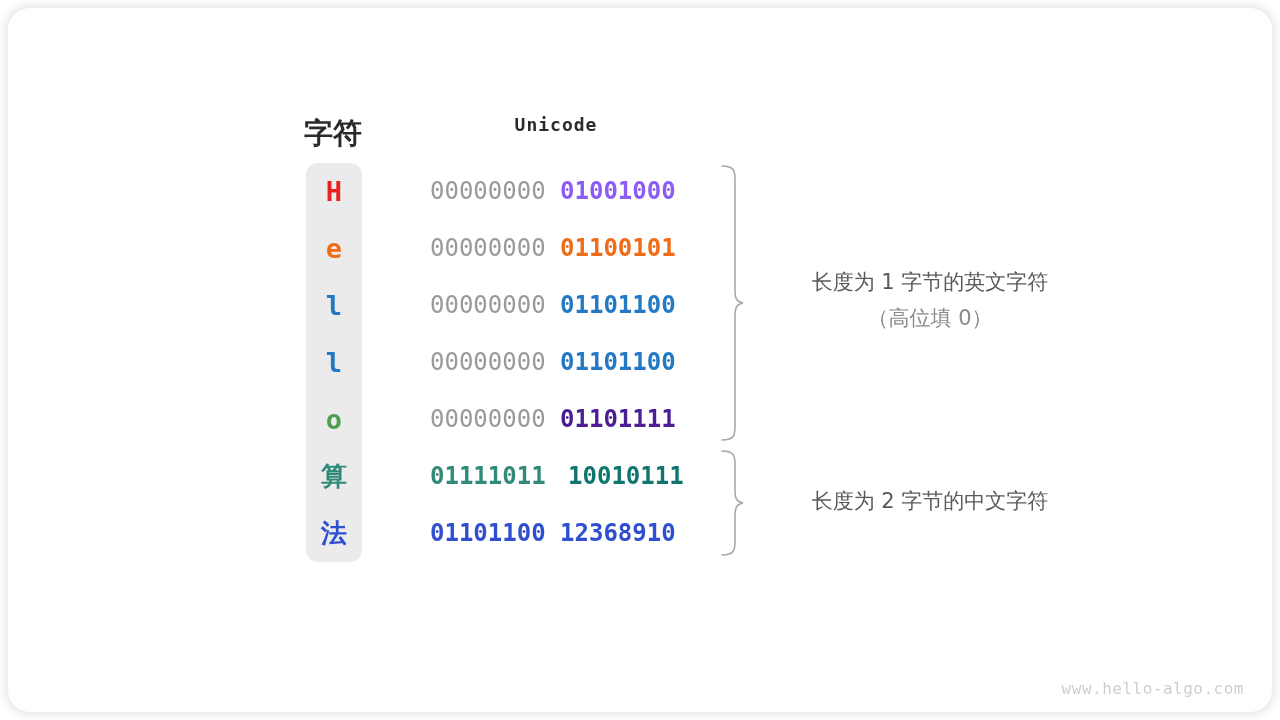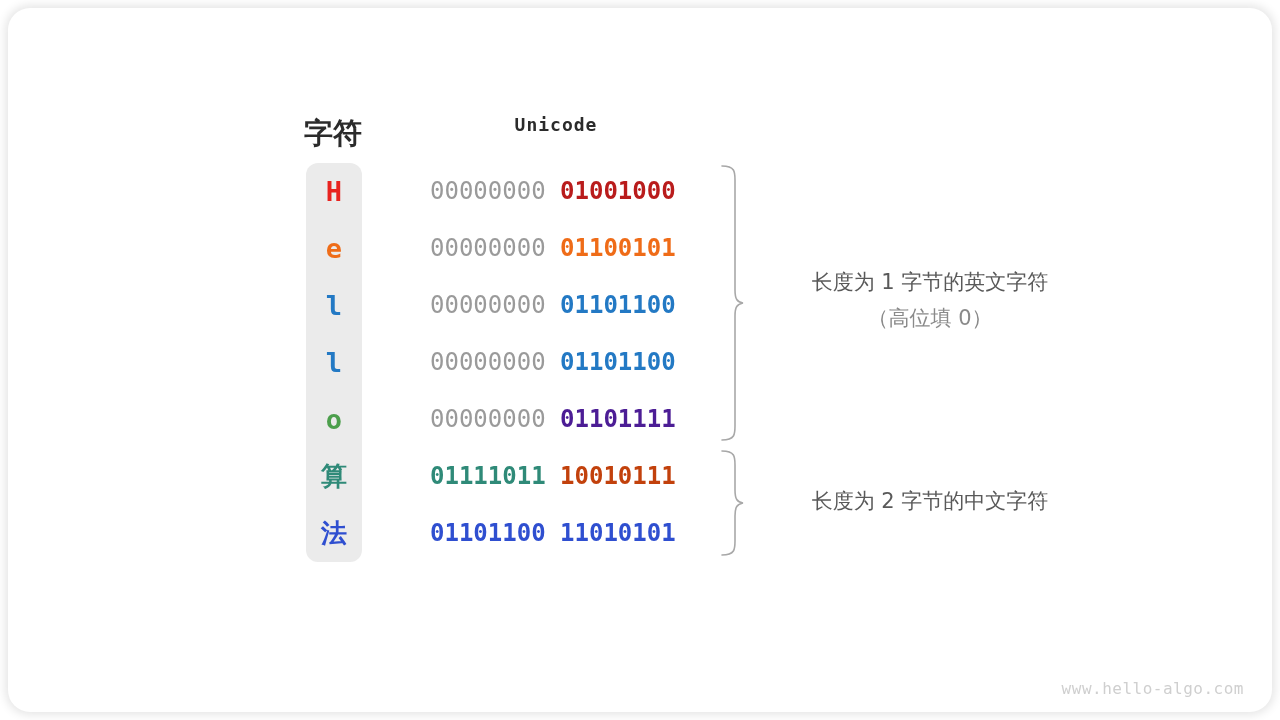--- a/index.html
+++ b/index.html
@@ -166,45 +166,45 @@
   <div class="card"></div>
 
   <div class="col-header header-char">字符</div>
   <div class="col-header header-unicode">Unicode</div>
 
   <div class="char-chip"></div>
 
   <div id="rows">
       <div class="row" style="top: 163px;">
         <div class="row-char" style="color: rgb(232, 35, 31);">H</div>
-        <div class="row-bits"><span class="bits-hi">00000000</span><span> </span><span class="bits-lo" style="color: #b91c1c;">01001000</span></div>
+        <div class="row-bits"><span class="bits-hi">00000000</span><span> </span><span class="bits-lo" style="color: #8b5cf6;">01001000</span></div>
       </div>
       <div class="row" style="top: 220px;">
         <div class="row-char" style="color: rgb(239, 108, 24);">e</div>
         <div class="row-bits"><span class="bits-hi">00000000</span><span> </span><span class="bits-lo" style="color: rgb(239, 108, 24);">01100101</span></div>
       </div>
       <div class="row" style="top: 277px;">
         <div class="row-char" style="color: rgb(35, 121, 196);">l</div>
         <div class="row-bits"><span class="bits-hi">00000000</span><span> </span><span class="bits-lo" style="color: rgb(35, 121, 196);">01101100</span></div>
       </div>
       <div class="row" style="top: 334px;">
         <div class="row-char" style="color: rgb(35, 121, 196);">l</div>
         <div class="row-bits"><span class="bits-hi">00000000</span><span> </span><span class="bits-lo" style="color: rgb(35, 121, 196);">01101100</span></div>
       </div>
       <div class="row" style="top: 391px;">
         <div class="row-char" style="color: rgb(76, 159, 76);">o</div>
         <div class="row-bits"><span class="bits-hi">00000000</span><span> </span><span class="bits-lo" style="color: #4c1d95;">01101111</span></div>
       </div>
       <div class="row" style="top: 448px;">
         <div class="row-char cjk" style="color: rgb(47, 138, 120);">算</div>
-        <div class="row-bits"><span class="bits-lo" style="color: rgb(47, 138, 120);">01111011</span><span> </span><span class="bits-lo" style="color: #c2410c;">10010111</span></div>
+        <div class="row-bits"><span class="bits-lo" style="color: rgb(47, 138, 120);">01111011</span><span> </span><span class="bits-lo" style="color: #0f766e; margin-left: 8px;">10010111</span></div>
       </div>
       <div class="row" style="top: 505px;">
         <div class="row-char cjk" style="color: rgb(47, 79, 208);">法</div>
-        <div class="row-bits"><span class="bits-lo" style="color: rgb(47, 79, 208);">01101100</span><span> </span><span class="bits-lo" style="color: rgb(47, 79, 208);">11010101</span></div>
+        <div class="row-bits"><span class="bits-lo" style="color: rgb(47, 79, 208);">01101100</span><span> </span><span class="bits-lo" style="color: rgb(47, 79, 208);">12368910</span></div>
       </div>
     </div>
 
   <svg class="brace-layer" viewBox="0 0 1280 720" xmlns="http://www.w3.org/2000/svg">
 
     <path d="M 722 166
              C 735 166 735 172 735 180
              L 735 290
              C 735 299 737 302 743 303
              C 737 304 735 307 735 316

